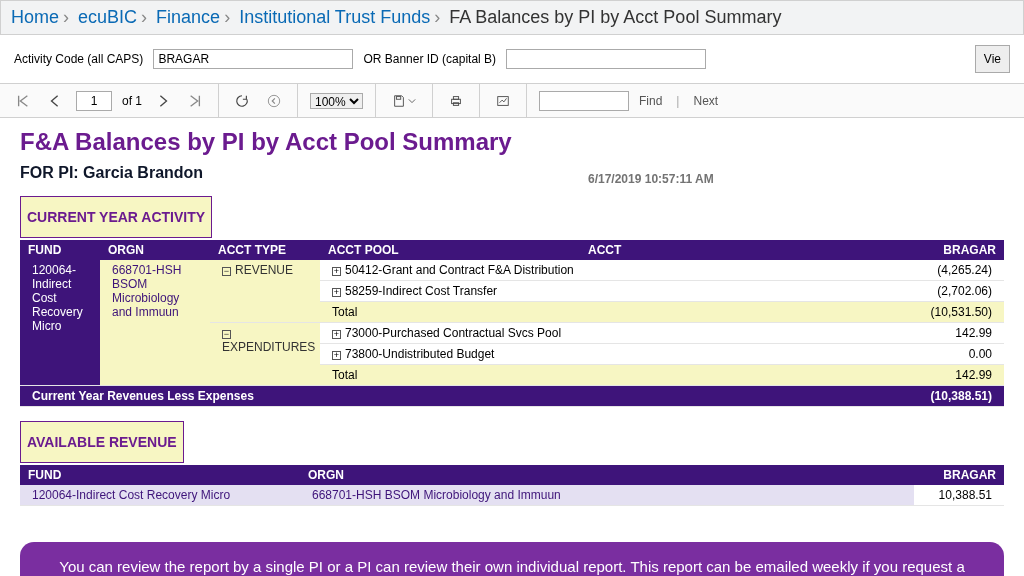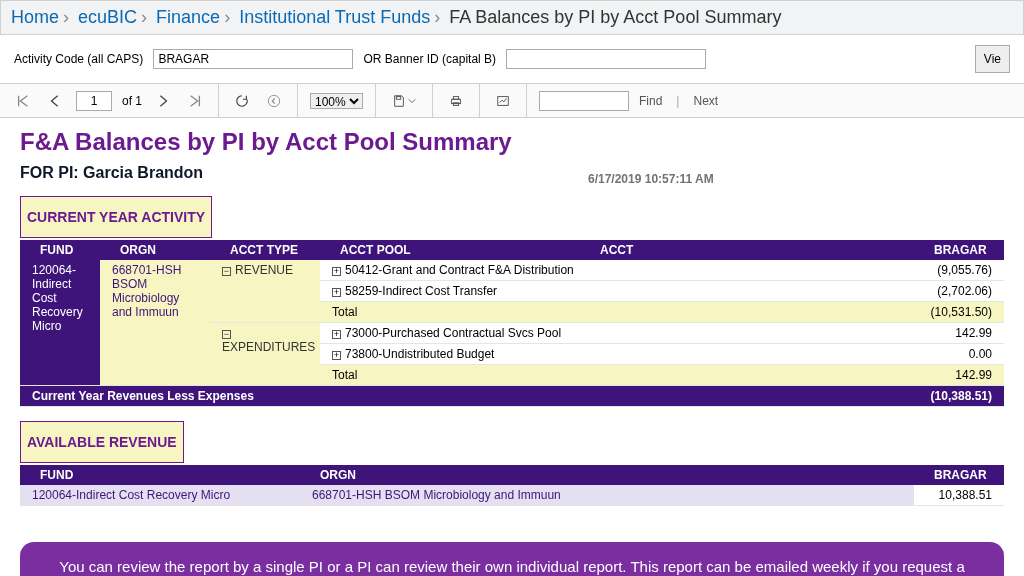--- a/index.html
+++ b/index.html
@@ -19,21 +19,21 @@
   .toolbar input[type=text] { border:1px solid #aaa; height:20px; padding:2px 4px; font-size:12px; }
   .toolbar select { border:1px solid #aaa; height:16px; font-size:12px; }
   .tb-link { color:#555; }
   .tb-sep { color:#aaa; margin:0 4px; }
   .report { padding:4px 20px 20px 20px; position:relative; }
   .title { color:#6b1b8f; font-size:24px; font-weight:bold; margin:6px 0 8px 0; }
   .timestamp { position:absolute; left:588px; top:6px; color:#737373; font-weight:bold; font-size:12px;margin-top:48px; }
   .pi { color:#0f172a; font-weight:bold; font-size:16px; margin-bottom:14px; }
   .section-label { display:inline-block; background:#f7f6c3; color:#6b1b8f; font-weight:bold; border:1px solid #6b1b8f; padding:12px 6px; font-size:14px; margin-bottom:2px; }
   table { border-collapse:collapse; width:100%; table-layout:fixed; }
-  th { background:#3e147a; color:#fff; font-weight:bold; text-align:left; padding:3px 20px; font-size:12px; }
+  th { background:#3e147a; color:#fff; font-weight:bold; text-align:left; padding:3px 8px; font-size:12px; }
   th.r, td.r { text-align:right; }
   td { padding:3px 12px; font-size:12px; border-bottom:1px solid #e5e5e5; }
   .cell-fund { background:#3e147a; color:#fff; vertical-align:top; }
   .cell-orgn { background:#f7f6c3; color:#3e147a; vertical-align:top; }
   .cell-type { background:#f7f6c3; color:#333; vertical-align:top; }
   .toggle-box { display:inline-block; width:9px; height:9px; border:1px solid #555; line-height:7px; font-size:9px; text-align:center; margin-right:4px; cursor:pointer; }
   .subtotal td { background:#f7f6c3; font-weight:normal; }
   .grand td { background:#3e147a; color:#fff; font-weight:bold; }
   .avail-row td { background:#e4e0f2; color:#3e147a; }
   .note { margin:16px 20px; background:#7a2ea0; color:#fff; border-radius:14px; padding:14px 23px; text-align:center; font-size:15px; line-height:1.4; font-family: Verdana, sans-serif; }
@@ -156,21 +156,21 @@
       <th>ACCT TYPE</th>
       <th>ACCT POOL</th>
       <th>ACCT</th>
       <th class="r">BRAGAR</th>
     </tr>
     <tr>
       <td class="cell-fund" rowspan="6">120064-Indirect  Cost Recovery  Micro</td>
       <td class="cell-orgn" rowspan="6">668701-HSH BSOM Microbiology and Immuun</td>
       <td class="cell-type" rowspan="3"><span class="toggle-box">−</span><span>REVENUE</span></td>
       <td colspan="2"><span class="toggle-box">+</span><span>50412-Grant and Contract F&amp;A Distribution</span></td>
-      <td class="r">(9,055.76)</td>
+      <td class="r">(4,265.24)</td>
     </tr>
     <tr>
       <td colspan="2"><span class="toggle-box">+</span><span>58259-Indirect Cost Transfer</span></td>
       <td class="r">(2,702.06)</td>
     </tr>
     <tr class="subtotal">
       <td colspan="2">Total</td>
       <td class="r">(10,531.50)</td>
     </tr>
     <tr>

